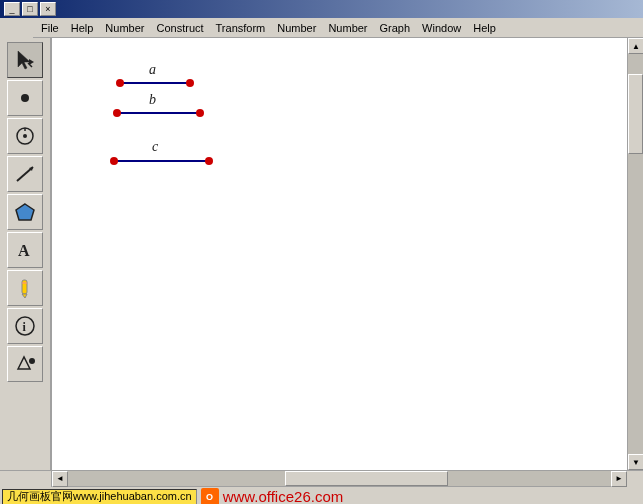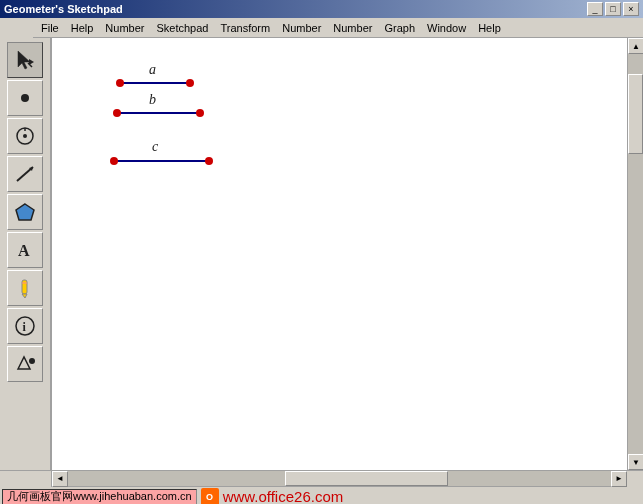--- a/index.html
+++ b/index.html
@@ -110,21 +110,21 @@
     
     .status-bar {
       height: 20px;
       background: #d4d0c8;
       border-top: 1px solid #a0a0a0;
       display: flex;
       align-items: center;
       padding: 0 2px;
     }
     .status-content {
-      background: #fca5a5;
+      background: #fde047;
       border: 1px inset #888;
       height: 16px;
       display: flex;
       align-items: center;
       padding: 0 4px;
       font-size: 11px;
     }
     .office-badge {
       display: flex;
       align-items: center;
@@ -215,33 +215,32 @@
       background: #d4d0c8;
       border: 1px solid #888;
       border-top-color: #fff;
       border-left-color: #fff;
     }
   </style>
 </head>
 <body>
 
 <div class="title-bar">
-  <span class="title-bar-text">Geometer's Sketchpad</span>
   <div class="title-bar-buttons">
     <div class="title-btn">_</div>
     <div class="title-btn">□</div>
     <div class="title-btn">×</div>
   </div>
 </div>
 
 <div class="menu-bar">
   <div class="menu-item">File</div>
   <div class="menu-item">Help</div>
   <div class="menu-item">Number</div>
-  <div class="menu-item">Sketchpad</div>
+  <div class="menu-item">Construct</div>
   <div class="menu-item">Transform</div>
   <div class="menu-item">Number</div>
   <div class="menu-item">Number</div>
   <div class="menu-item">Graph</div>
   <div class="menu-item">Window</div>
   <div class="menu-item">Help</div>
 </div>
 
 <div class="scroll-container">
   <div class="scroll-main">

